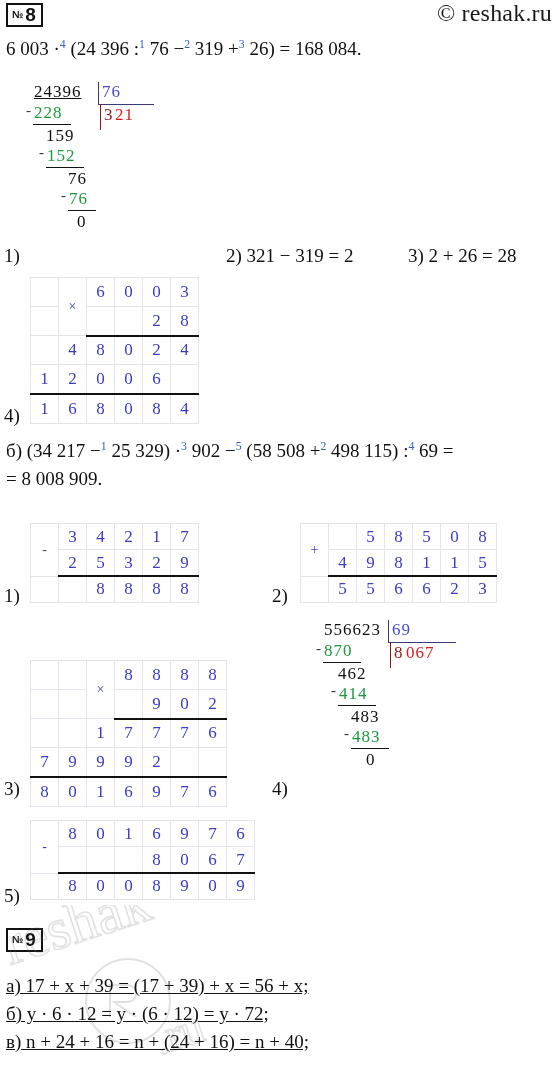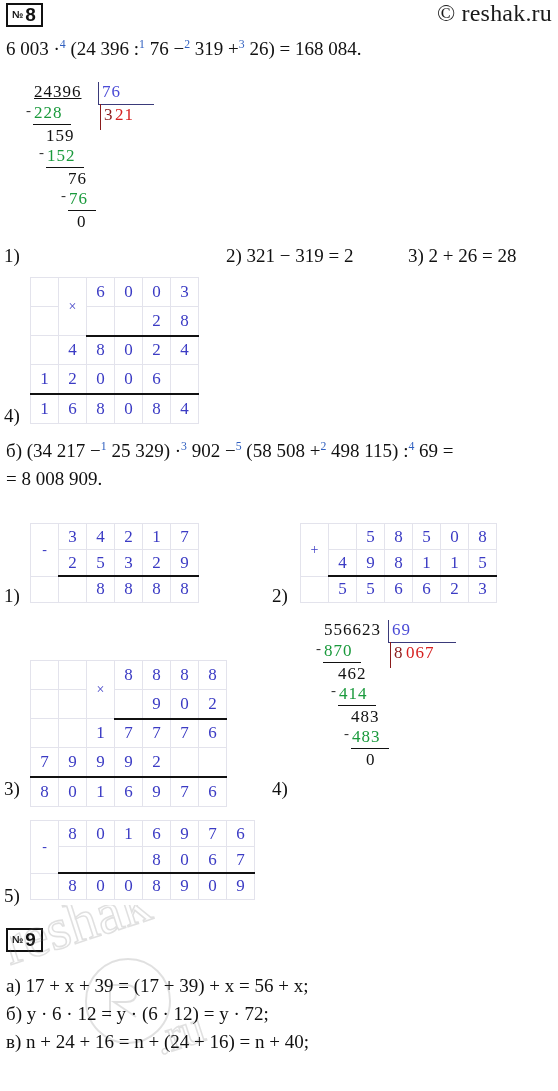--- a/index.html
+++ b/index.html
@@ -116,20 +116,21 @@
   .grid td.rule { border-bottom: 2px solid #111; }
 
   
   .ans {
     position: absolute;
     font-size: 19px;
     font-family: "Liberation Serif", serif;
     white-space: nowrap;
     color: #111;
     z-index: 8;
+    text-decoration: underline;
   }
 </style>
 </head>
 <body>
 
 <div class="page">
 
   <div class="copyright">© reshak.ru</div>
 
   <div class="numbox" style="left:6px; top:3px;">

